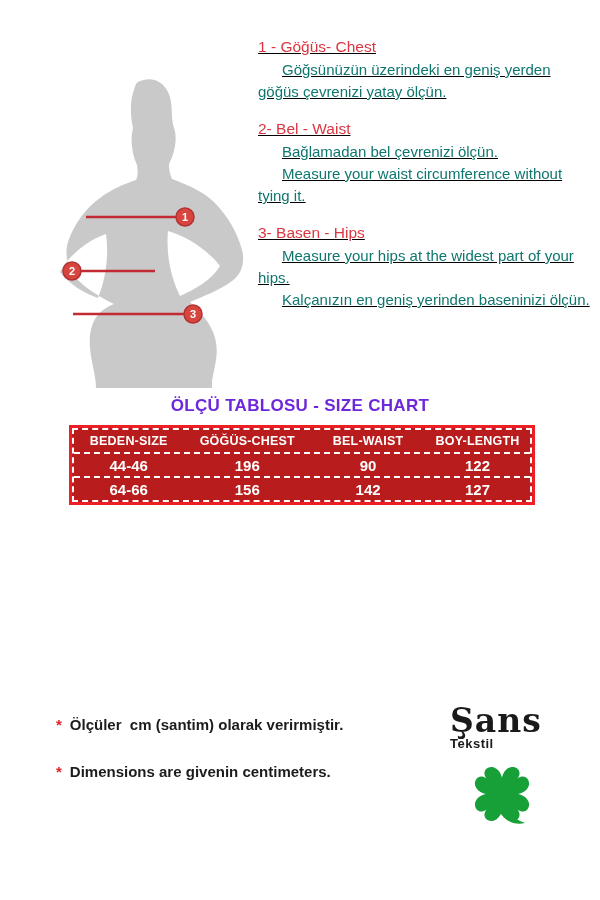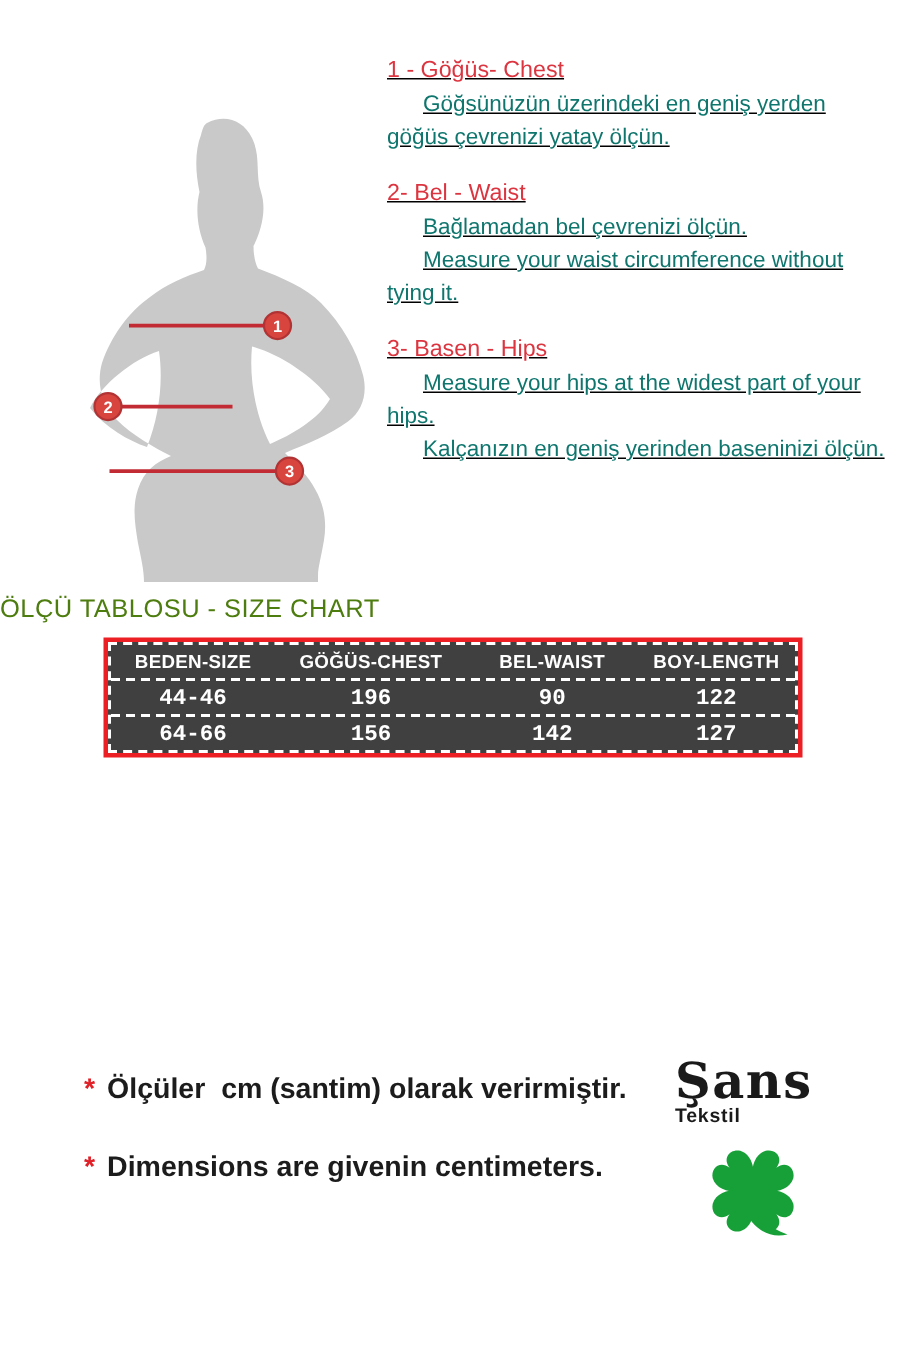--- a/index.html
+++ b/index.html
@@ -16,37 +16,37 @@
   .section{margin:0 0 15px 0;}
   .section-heading{
     color:#dc3540;font-size:15.5px;line-height:21px;margin:0 0 2px 0;font-weight:400;
   }
   .section p{
     margin:0;color:#0f766e;font-size:15px;line-height:22px;text-indent:24px;
   }
 
   
   .chart-title{
-    position:absolute;top:396px;left:0;width:600px;text-align:left;
-    color:#4d7c0f;font-size:17px;font-weight:normal;letter-spacing:.3px;
+    position:absolute;top:396px;left:0;width:600px;text-align:center;
+    color:#6d28d9;font-size:17px;font-weight:bold;letter-spacing:.3px;
   }
   .size-table{
     position:absolute;left:72px;top:428px;width:456px;
-    background:#404040;border:2px dashed #ffffff;box-shadow:0 0 0 3px #ec1f24;
+    background:#b91c1c;border:2px dashed #ffffff;box-shadow:0 0 0 3px #ec1f24;
     border-collapse:collapse;color:#ffffff;
   }
   .size-table .row{display:flex;align-items:center;height:22px;}
-  .size-table .row + .row{border-top:2px dashed #ffffff;font-family:Liberation Mono, monospace;}
+  .size-table .row + .row{border-top:2px dashed #ffffff;}
   .size-table .cell{text-align:center;font-weight:bold;font-size:15px;}
   .size-table .head .cell{font-size:12.5px;letter-spacing:.2px;}
   .c1{width:24%;} .c2{width:28%;} .c3{width:25%;} .c4{width:23%;}
 
   
   .notes{position:absolute;left:56px;top:716px;width:380px;}
-  .note{margin:0 0 30px 0;font-size:19px;font-weight:bold;color:#1c1c1c;white-space:pre-wrap;}
+  .note{margin:0 0 30px 0;font-size:15px;font-weight:bold;color:#1c1c1c;white-space:pre-wrap;}
   .note .star{color:#e02128;margin-right:8px;}
 
   
   .brand{position:absolute;left:450px;top:703px;width:100px;}
   .brand-name{
     font-family:"DejaVu Serif",serif;font-weight:bold;font-size:33px;line-height:36px;
     color:#1a1a1a;letter-spacing:1px;
   }
   .brand-sub{
     font-weight:bold;font-size:13px;color:#1a1a1a;

